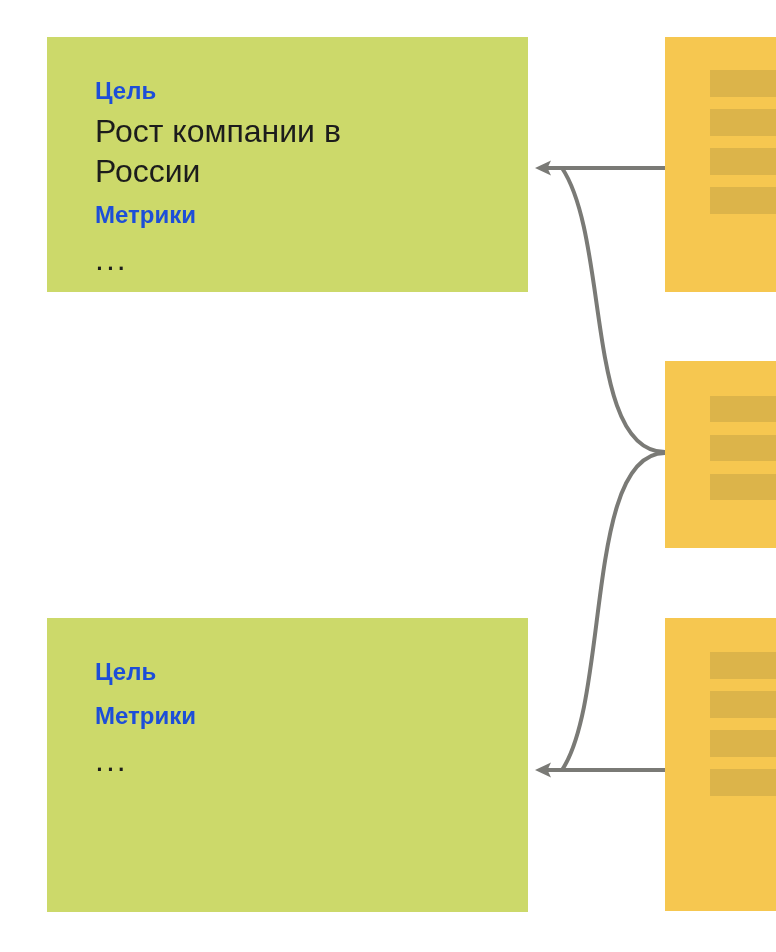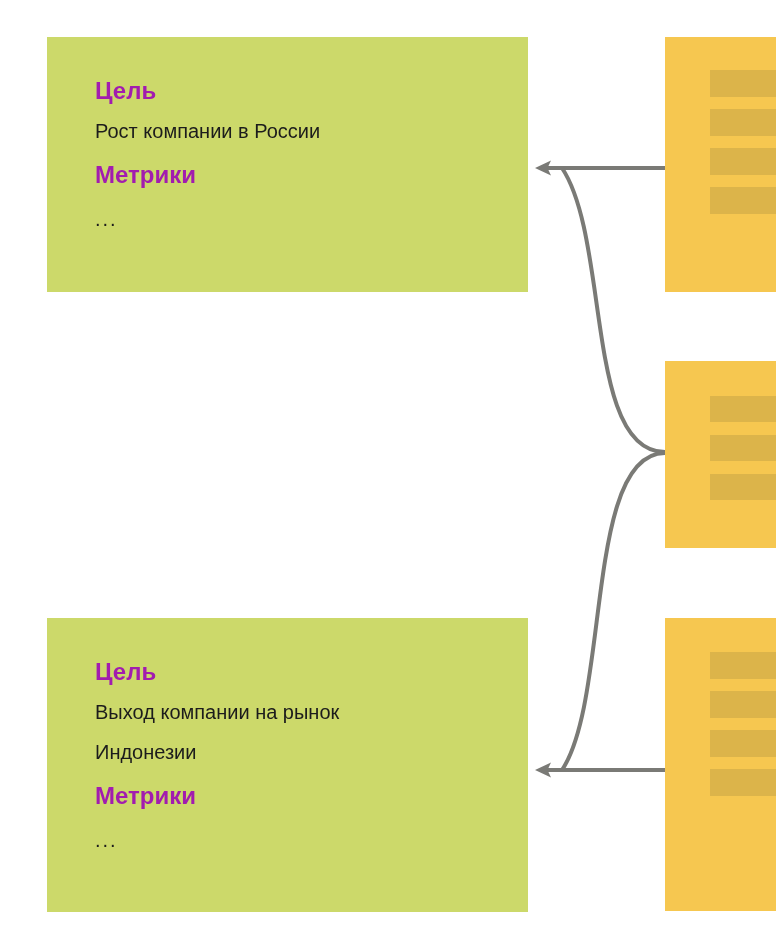--- a/index.html
+++ b/index.html
@@ -43,26 +43,26 @@
     padding: 34px 40px 0 48px;
     color: #1c1c1c;
   }
   .goal-card.card-1 { top: 37px;  height: 255px; }
   .goal-card.card-2 { top: 618px; height: 294px; }
   .goal-card h2 {
     margin: 0;
     font-size: 24px;
     line-height: 40px;
     font-weight: 700;
-    color: #a21caf;
+    color: #1d4ed8;
   }
   .goal-card h2.metrics-label { margin-top: 4px; }
   .goal-card p {
     margin: 0;
-    font-size: 20px;
+    font-size: 32px;
     line-height: 40px;
     font-weight: 400;
     color: #1c1c1c;
   }
   .goal-card p.goal-text { max-width: 345px; }
   .goal-card p.metrics-placeholder { margin-top: 4px; letter-spacing: 2px; }
   
   .note-card {
     position: absolute;
     left: 665px;
@@ -105,21 +105,20 @@
 
   <section class="goal-card card-1">
     <h2 class="goal-label">Цель</h2>
     <p class="goal-text">Рост компании в России</p>
     <h2 class="metrics-label">Метрики</h2>
     <p class="metrics-placeholder">...</p>
   </section>
 
   <section class="goal-card card-2">
     <h2 class="goal-label">Цель</h2>
-    <p class="goal-text">Выход компании на рынок Индонезии</p>
     <h2 class="metrics-label">Метрики</h2>
     <p class="metrics-placeholder">...</p>
   </section>
 
   <aside class="note-card note-1">
       <div class="bar"></div>
       <div class="bar"></div>
       <div class="bar"></div>
       <div class="bar"></div>
     </aside>

